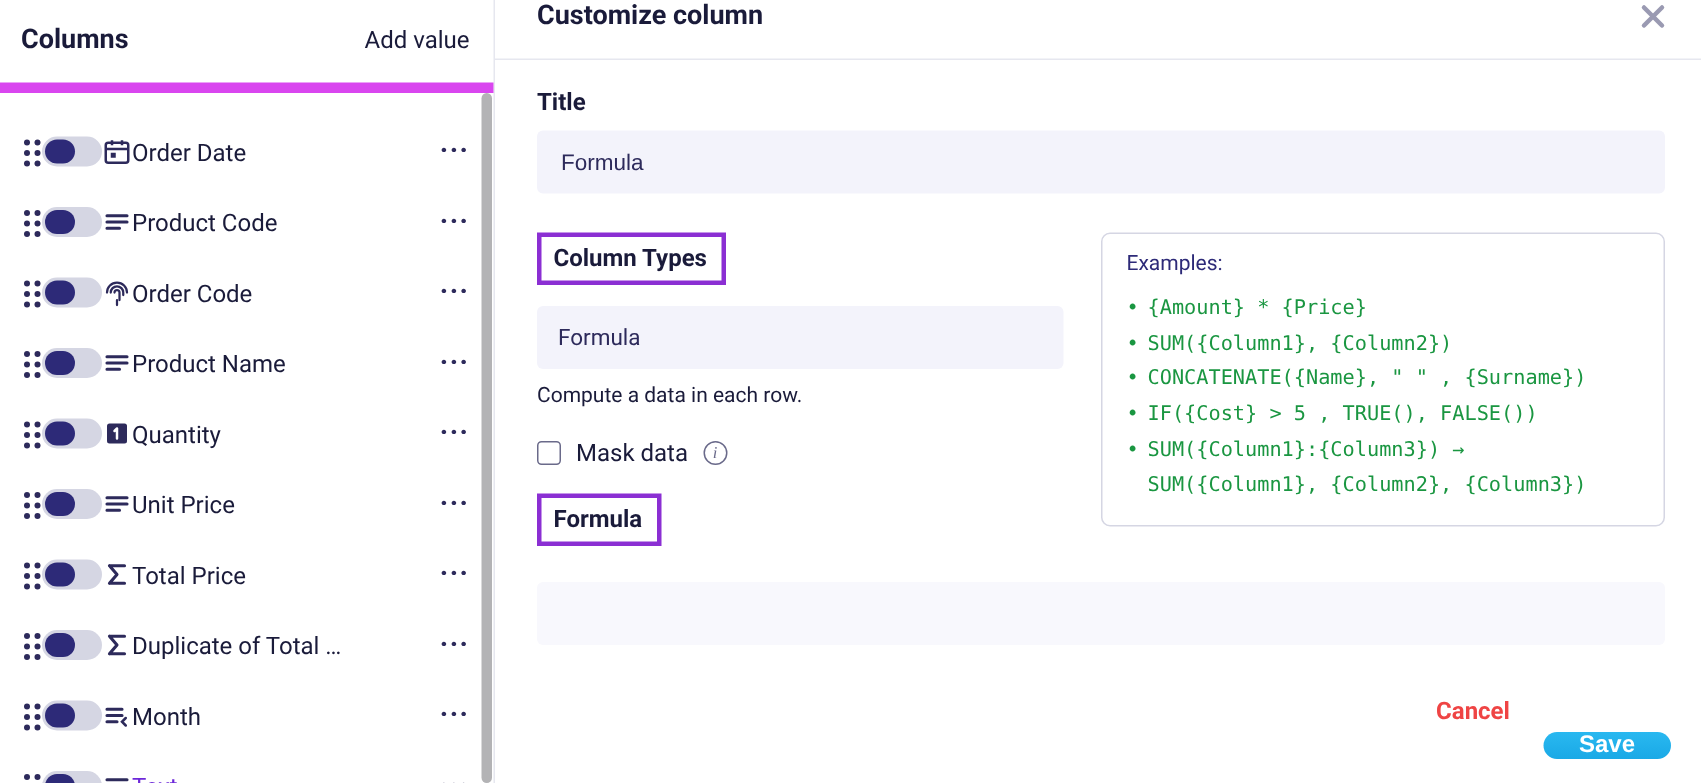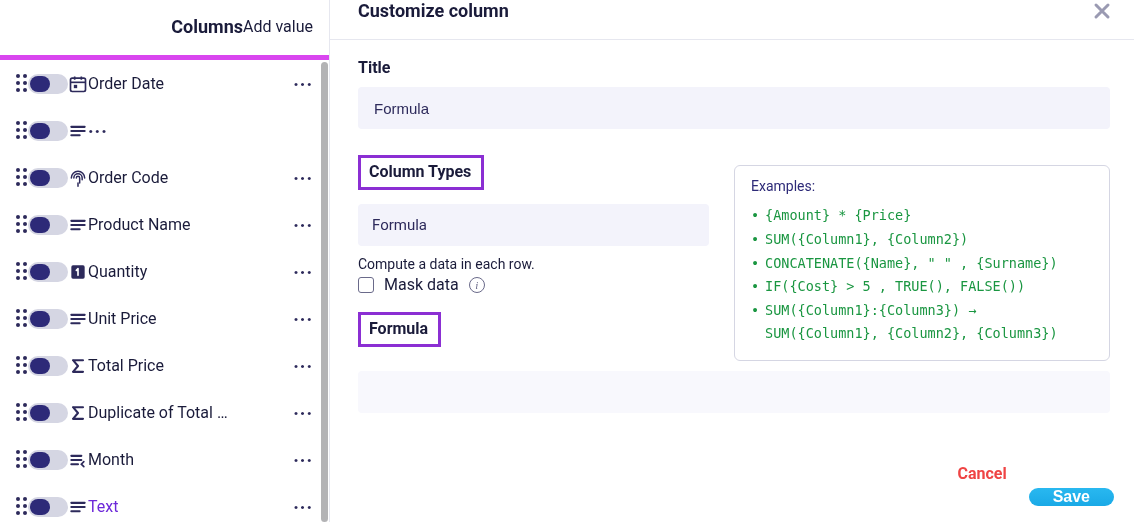--- a/index.html
+++ b/index.html
@@ -8,28 +8,28 @@
     width: 1134px; height: 522px; overflow: hidden; color:#1a1b3a; background:#fff;
     display:flex; position:relative;
   }
   
   .left {
     width: 330px; height:522px; border-right: 1px solid #e6e7ef; display:flex; flex-direction:column;
     position:relative;
   }
   .left-scrollbar { position:absolute; right:1px; top:62px; bottom:0; width:7px; background:#b3b3b5; border-radius:4px;}
   .left-header {
-    display:flex; justify-content:flex-end; align-items:center; padding:16px 16px 18px 14px;
-    border-bottom:5px solid #d946ef;
+    display:flex; justify-content:space-between; align-items:center; padding:16px 16px 18px 14px;
+    border-bottom:7px solid #d946ef;
   }
   .left-header h1 { font-size:18px; font-weight:700; color:#1a1b3a;}
   .add-col { font-size:16px; color:#1a1b3a; cursor:pointer;}
   .col-list { flex:1; overflow:hidden; padding-top:8px;}
   .col-row {
-    display:flex; align-items:flex-start; padding:6px 10px 6px 16px; height:47px;
+    display:flex; align-items:flex-end; padding:6px 10px 6px 16px; height:47px;
   }
   .drag { color:#2d2a5b; display:flex; flex-direction:column; gap:3px; width:12px; cursor:grab;}
   .drag .dotrow{display:flex;gap:3px}
   .dot{width:4px;height:4px;background:#2d2a5b;border-radius:50%;}
   .tog {
     width:40px; height:20px; border-radius:10px; background:#d5d6e3; position:relative; cursor:pointer;
     flex-shrink:0;
   }
   .tog::after{
     content:""; position:absolute; left:2px; top:2px; width:20px; height:16px; border-radius:8px;
@@ -51,31 +51,31 @@
   .close-x { color:#9a9ab2; cursor:pointer; }
   .right-body { flex:1; padding:18px 24px 0 28px; overflow:auto; position:relative;}
   .field-label { font-size:16px; font-weight:700; color:#1a1b3a; margin-bottom:10px;}
   .input-pill {
     width:100%; height:42px; background:#f3f3fb; border:none; border-radius:4px; padding:0 16px;
     font-size:15px; color:#2d2a5b;
   }
   .input-block {
     width:100%; height:42px; background:#f8f8fd; border:none; border-radius:4px;
   }
-  .twocol { display:flex; gap:25px; margin-top:26px; align-items:flex-end;}
+  .twocol { display:flex; gap:25px; margin-top:26px; align-items:flex-start;}
   .lcol { flex:1; min-width:0;}
   .rcol { width:376px; flex-shrink:0;}
   .hl { display:inline-block; border:3px solid #8b2fd3; padding:4px 10px 6px 8px; margin-bottom:14px;}
   .hl .field-label{margin:0;}
   .type-row {
     height:42px; background:#f3f3fb; border-radius:4px; display:flex; align-items:center; padding:0 14px;
     font-size:15px; color:#2d2a5b;
   }
   .helper { font-size:14px; color:#1a1b3a; margin-top:10px; }
-  .mask-row { display:flex; align-items:center; gap:10px; margin-top:3px; }
+  .mask-row { display:flex; align-items:center; gap:10px; margin-top:20px; }
   .cbx { width:16px; height:16px; border:1.5px solid #6a6a8a; border-radius:3px; cursor:pointer;}
   .info-ico { width:16px;height:16px;border:1.5px solid #6a6a8a;border-radius:50%; display:flex;align-items:center;justify-content:center;font-size:11px;color:#6a6a8a;font-style:italic; font-family:Georgia,serif;}
   .examples {
     border:1px solid #d5d6e3; border-radius:6px; padding:12px 16px 14px 16px;
   }
   .ex-title { color:#2d2a78; font-size:14px; margin-bottom:10px;}
   .ex-list { list-style: none; }
   .ex-list li { position:relative; padding-left:14px; font-family: "Consolas", "Menlo", monospace; font-size:13.5px; color:#1a9641; line-height:1.75;}
   .ex-list li::before { content:"•"; position:absolute; left:0; color:#1a9641;}
   .footer {
@@ -138,20 +138,21 @@
             <span class="dot"></span>
             <span class="dot"></span>
           </span>
         </span>
         <span class="tog"></span>
         <span class="col-ico">
           <svg width="20" height="20" viewBox="0 0 24 24" fill="none">
             <path d="M4 7h16M4 12h16M4 17h10" stroke="#2d2a5b" stroke-width="2.5" stroke-linecap="round"></path>
           </svg>
         </span>
+        <span class="col-name">Product Code</span>
         <span class="more">···</span>
       </div>
       <div class="col-row">
         <span class="drag">
           <span class="dotrow">
             <span class="dot"></span>
             <span class="dot"></span>
           </span>
           <span class="dotrow">
             <span class="dot"></span>

